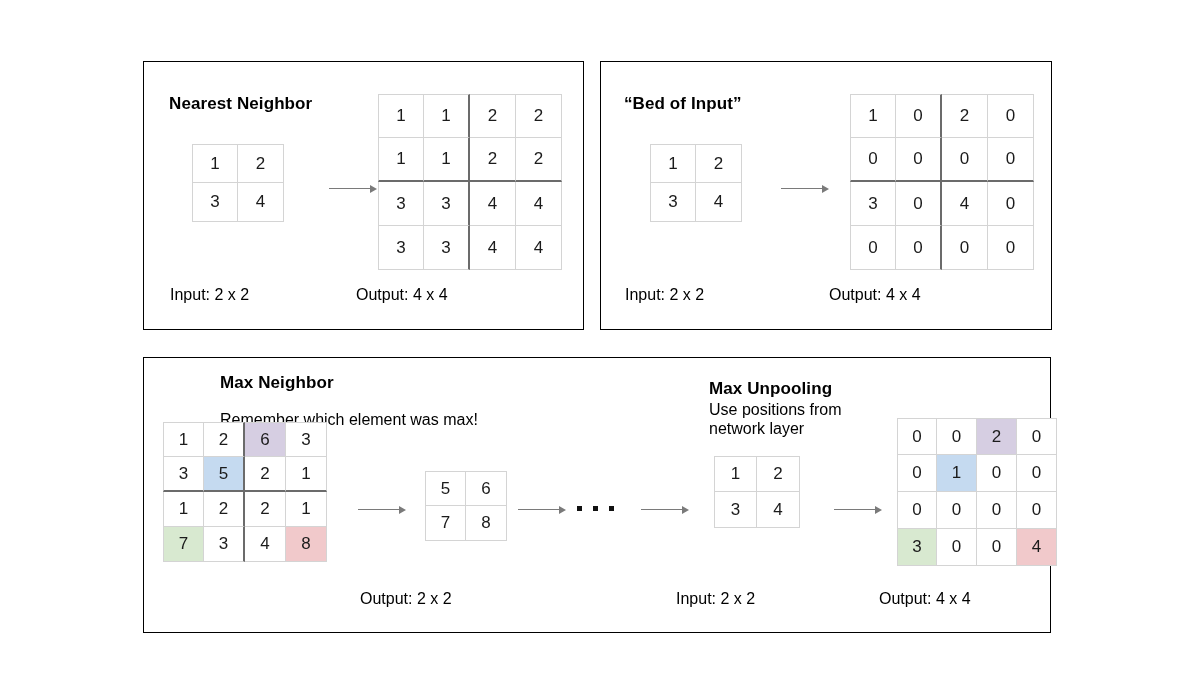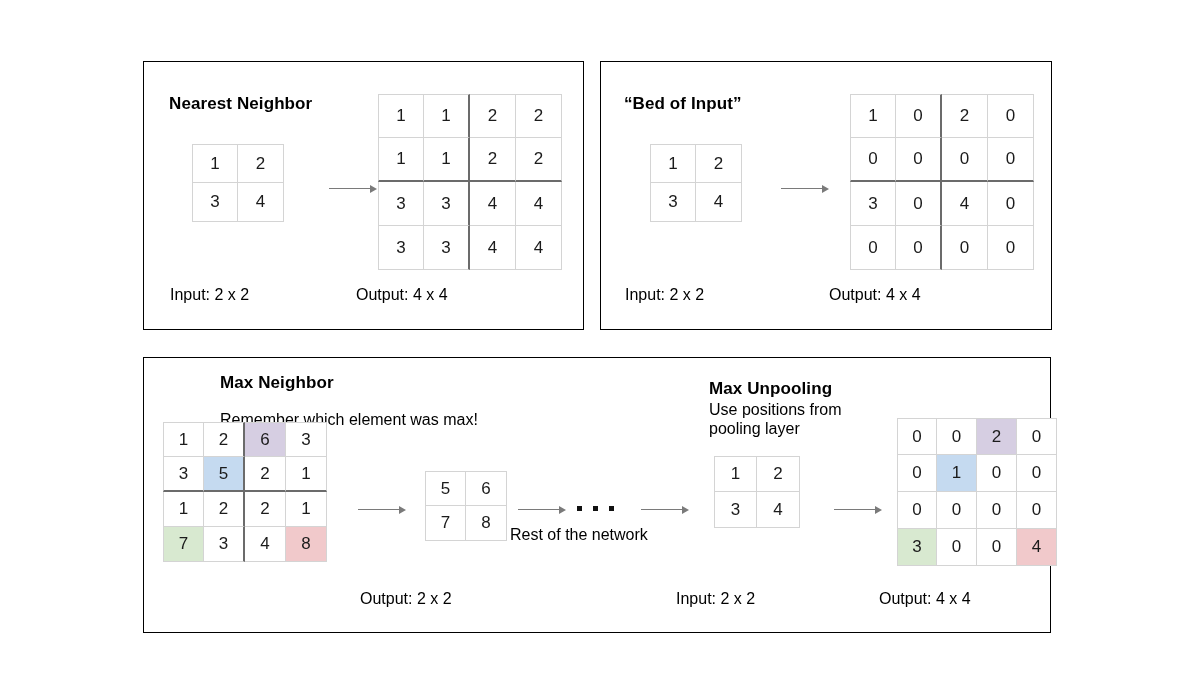--- a/index.html
+++ b/index.html
@@ -222,27 +222,26 @@
   </div>
   <div class="dots" id="rest-dots" style="left:433px;top:148px;">
       <i></i>
       <i></i>
       <i></i>
     </div>
   <div class="arrow" style="left:497px;top:146px;width:48px;">
     <span class="shaft"></span>
     <span class="head"></span>
   </div>
-  <div class="caption" style="position:absolute;left:366px;top:168px;width:190px;">Rest of the network</div>
 
   <div class="caption" style="position:absolute;left:216px;top:232px;width:170px;">Output: 2 x 2</div>
 
   <div class="title" style="position:absolute;left:565px;top:21px;">Max Unpooling</div>
   <div class="subtitle" style="position:absolute;left:565px;top:42px;">Use positions from</div>
-  <div class="subtitle" style="position:absolute;left:565px;top:61px;">pooling layer</div>
+  <div class="subtitle" style="position:absolute;left:565px;top:61px;">network layer</div>
 
   <div class="grid" id="mu-input" style="position:absolute;left:570px;top:98px;grid-template-columns:43px 43px;grid-template-rows:36px 36px;">
       <div class="cell edge-top edge-left">1</div>
       <div class="cell edge-top">2</div>
       <div class="cell edge-left">3</div>
       <div class="cell">4</div>
     </div>
 
   <div class="arrow" style="left:690px;top:146px;width:48px;">
     <span class="shaft"></span>

